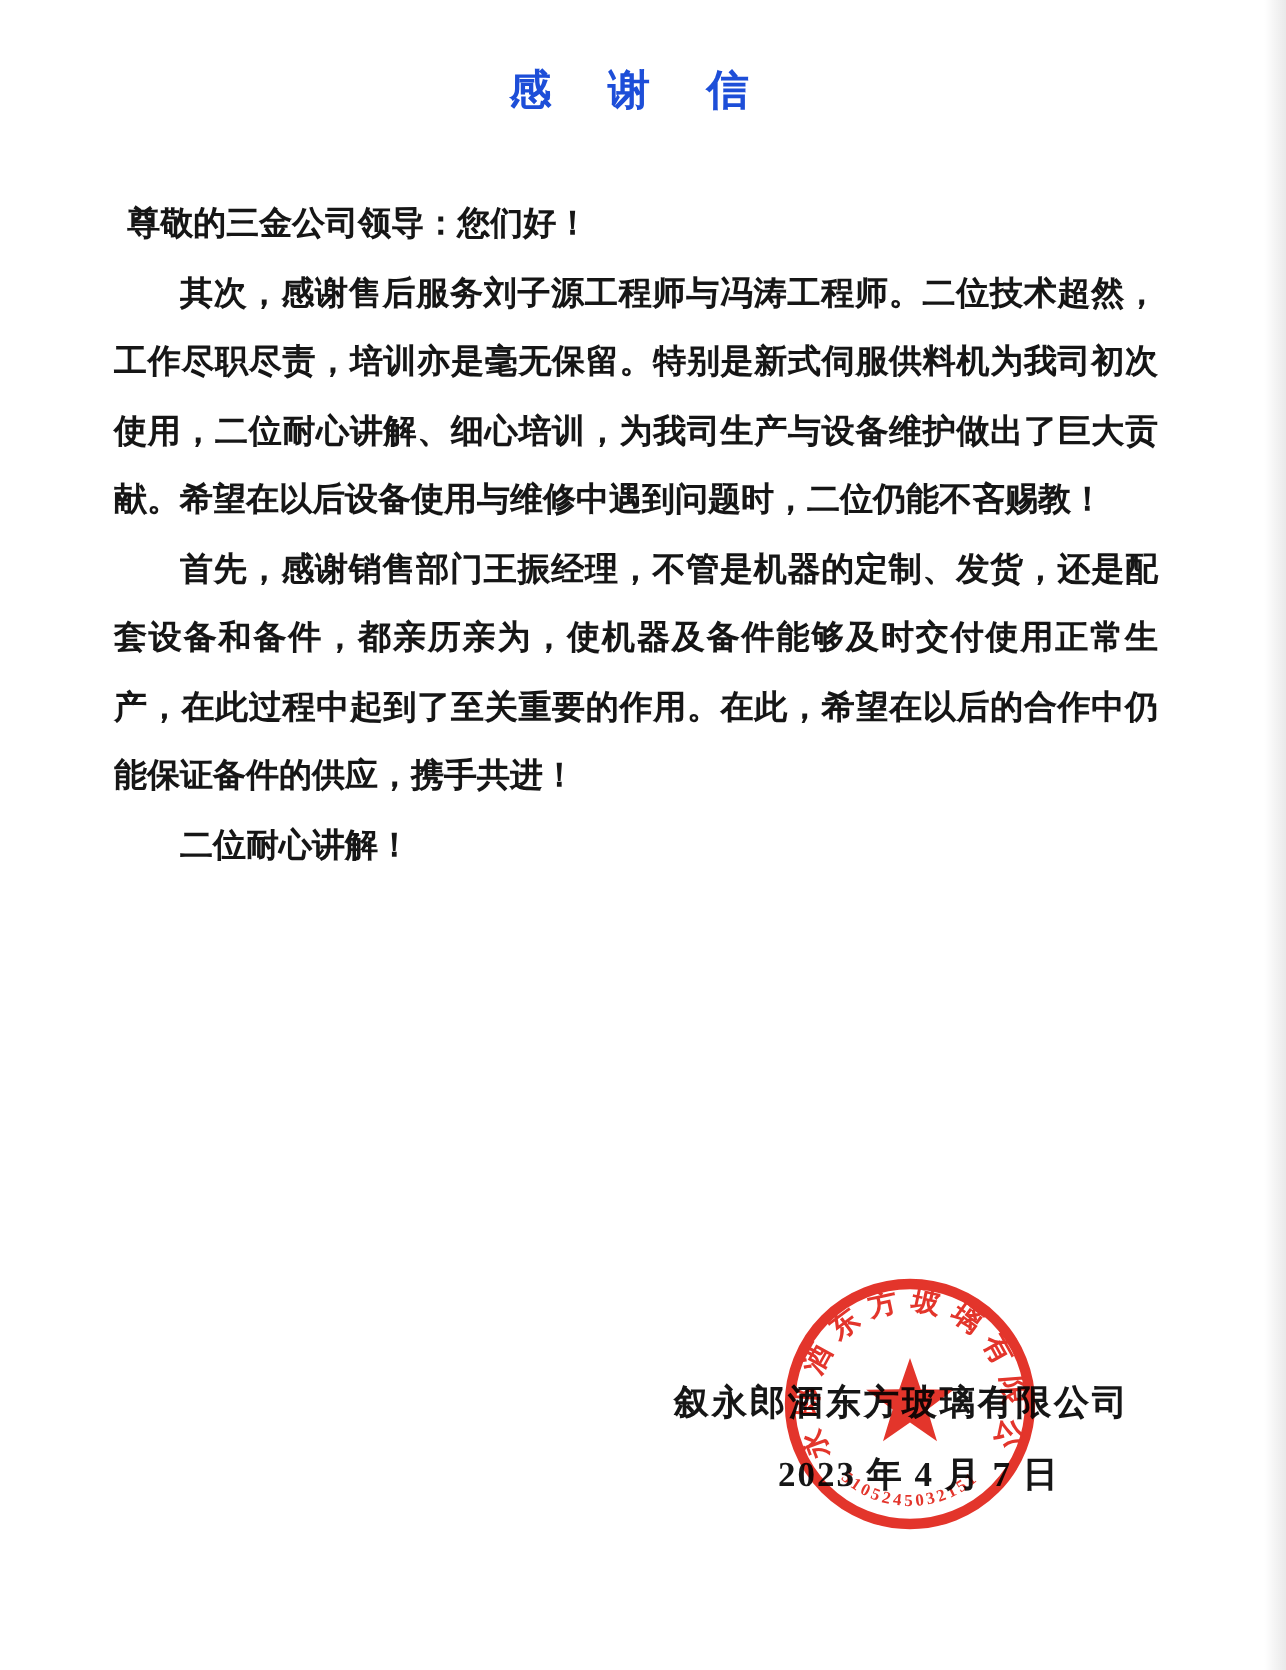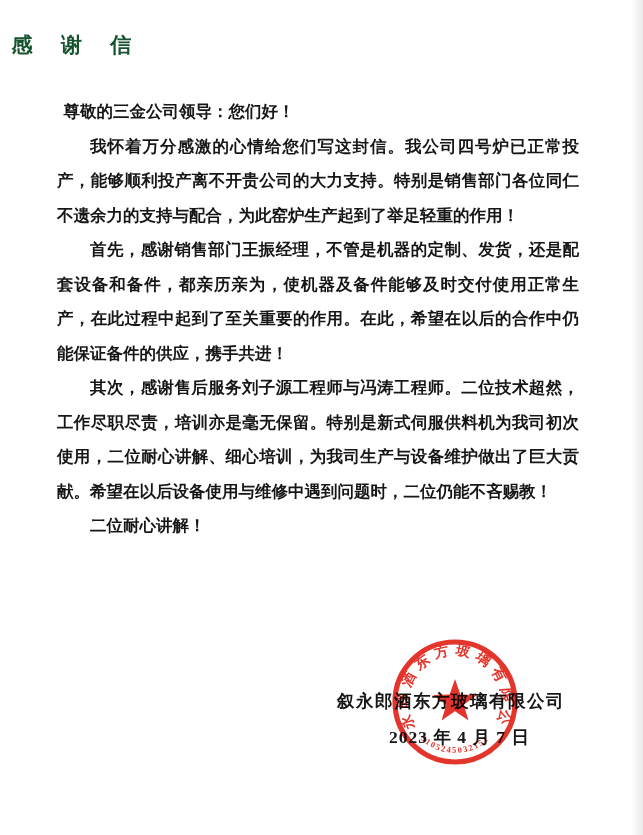--- a/index.html
+++ b/index.html
@@ -22,25 +22,26 @@
     width: 11px; height: 100%;
     background: linear-gradient(to right, rgba(0,0,0,0), rgba(0,0,0,0.085));
     pointer-events: none;
   }
 
   .letter-title {
     position: absolute;
     top: 31px;
     left: 0;
     right: 14px;
+    text-align: center;
     font-size: 21px;
     font-weight: bold;
     letter-spacing: 0.55em;
     text-indent: 0.55em;
-    color: #14532d;
+    color: #1d4ed8;
   }
 
   .letter-body {
     position: absolute;
     left: 57px;
     right: 64px;
     top: 95px;
     font-size: 16.5px;
     font-weight: bold;
     line-height: 34.5px;
@@ -92,23 +93,22 @@
 </style>
 </head>
 <body>
 
 <div class="page">
 
   <h1 class="letter-title">感 谢 信</h1>
 
   <div class="letter-body">
     <p class="salutation">尊敬的三金公司领导：您们好！</p>
-    <p class="para">我怀着万分感激的心情给您们写这封信。我公司四号炉已正常投产，能够顺利投产离不开贵公司的大力支持。特别是销售部门各位同仁不遗余力的支持与配合，为此窑炉生产起到了举足轻重的作用！</p>
+    <p class="para">其次，感谢售后服务刘子源工程师与冯涛工程师。二位技术超然，工作尽职尽责，培训亦是毫无保留。特别是新式伺服供料机为我司初次使用，二位耐心讲解、细心培训，为我司生产与设备维护做出了巨大贡献。希望在以后设备使用与维修中遇到问题时，二位仍能不吝赐教！</p>
     <p class="para">首先，感谢销售部门王振经理，不管是机器的定制、发货，还是配套设备和备件，都亲历亲为，使机器及备件能够及时交付使用正常生产，在此过程中起到了至关重要的作用。在此，希望在以后的合作中仍能保证备件的供应，携手共进！</p>
-    <p class="para">其次，感谢售后服务刘子源工程师与冯涛工程师。二位技术超然，工作尽职尽责，培训亦是毫无保留。特别是新式伺服供料机为我司初次使用，二位耐心讲解、细心培训，为我司生产与设备维护做出了巨大贡献。希望在以后设备使用与维修中遇到问题时，二位仍能不吝赐教！</p>
     <p class="para">二位耐心讲解！</p>
   </div>
 
   <div class="signature-company">叙永郎酒东方玻璃有限公司</div>
 
   <div class="signature-date">2023 年 4 月 7 日</div>
 
   <svg class="seal" viewBox="0 0 128 128" xmlns="http://www.w3.org/2000/svg">
     <defs>
       <path id="seal-ring-path" d="M 22.5 86 A 47 47 0 1 1 105.5 86" fill="none"></path>

